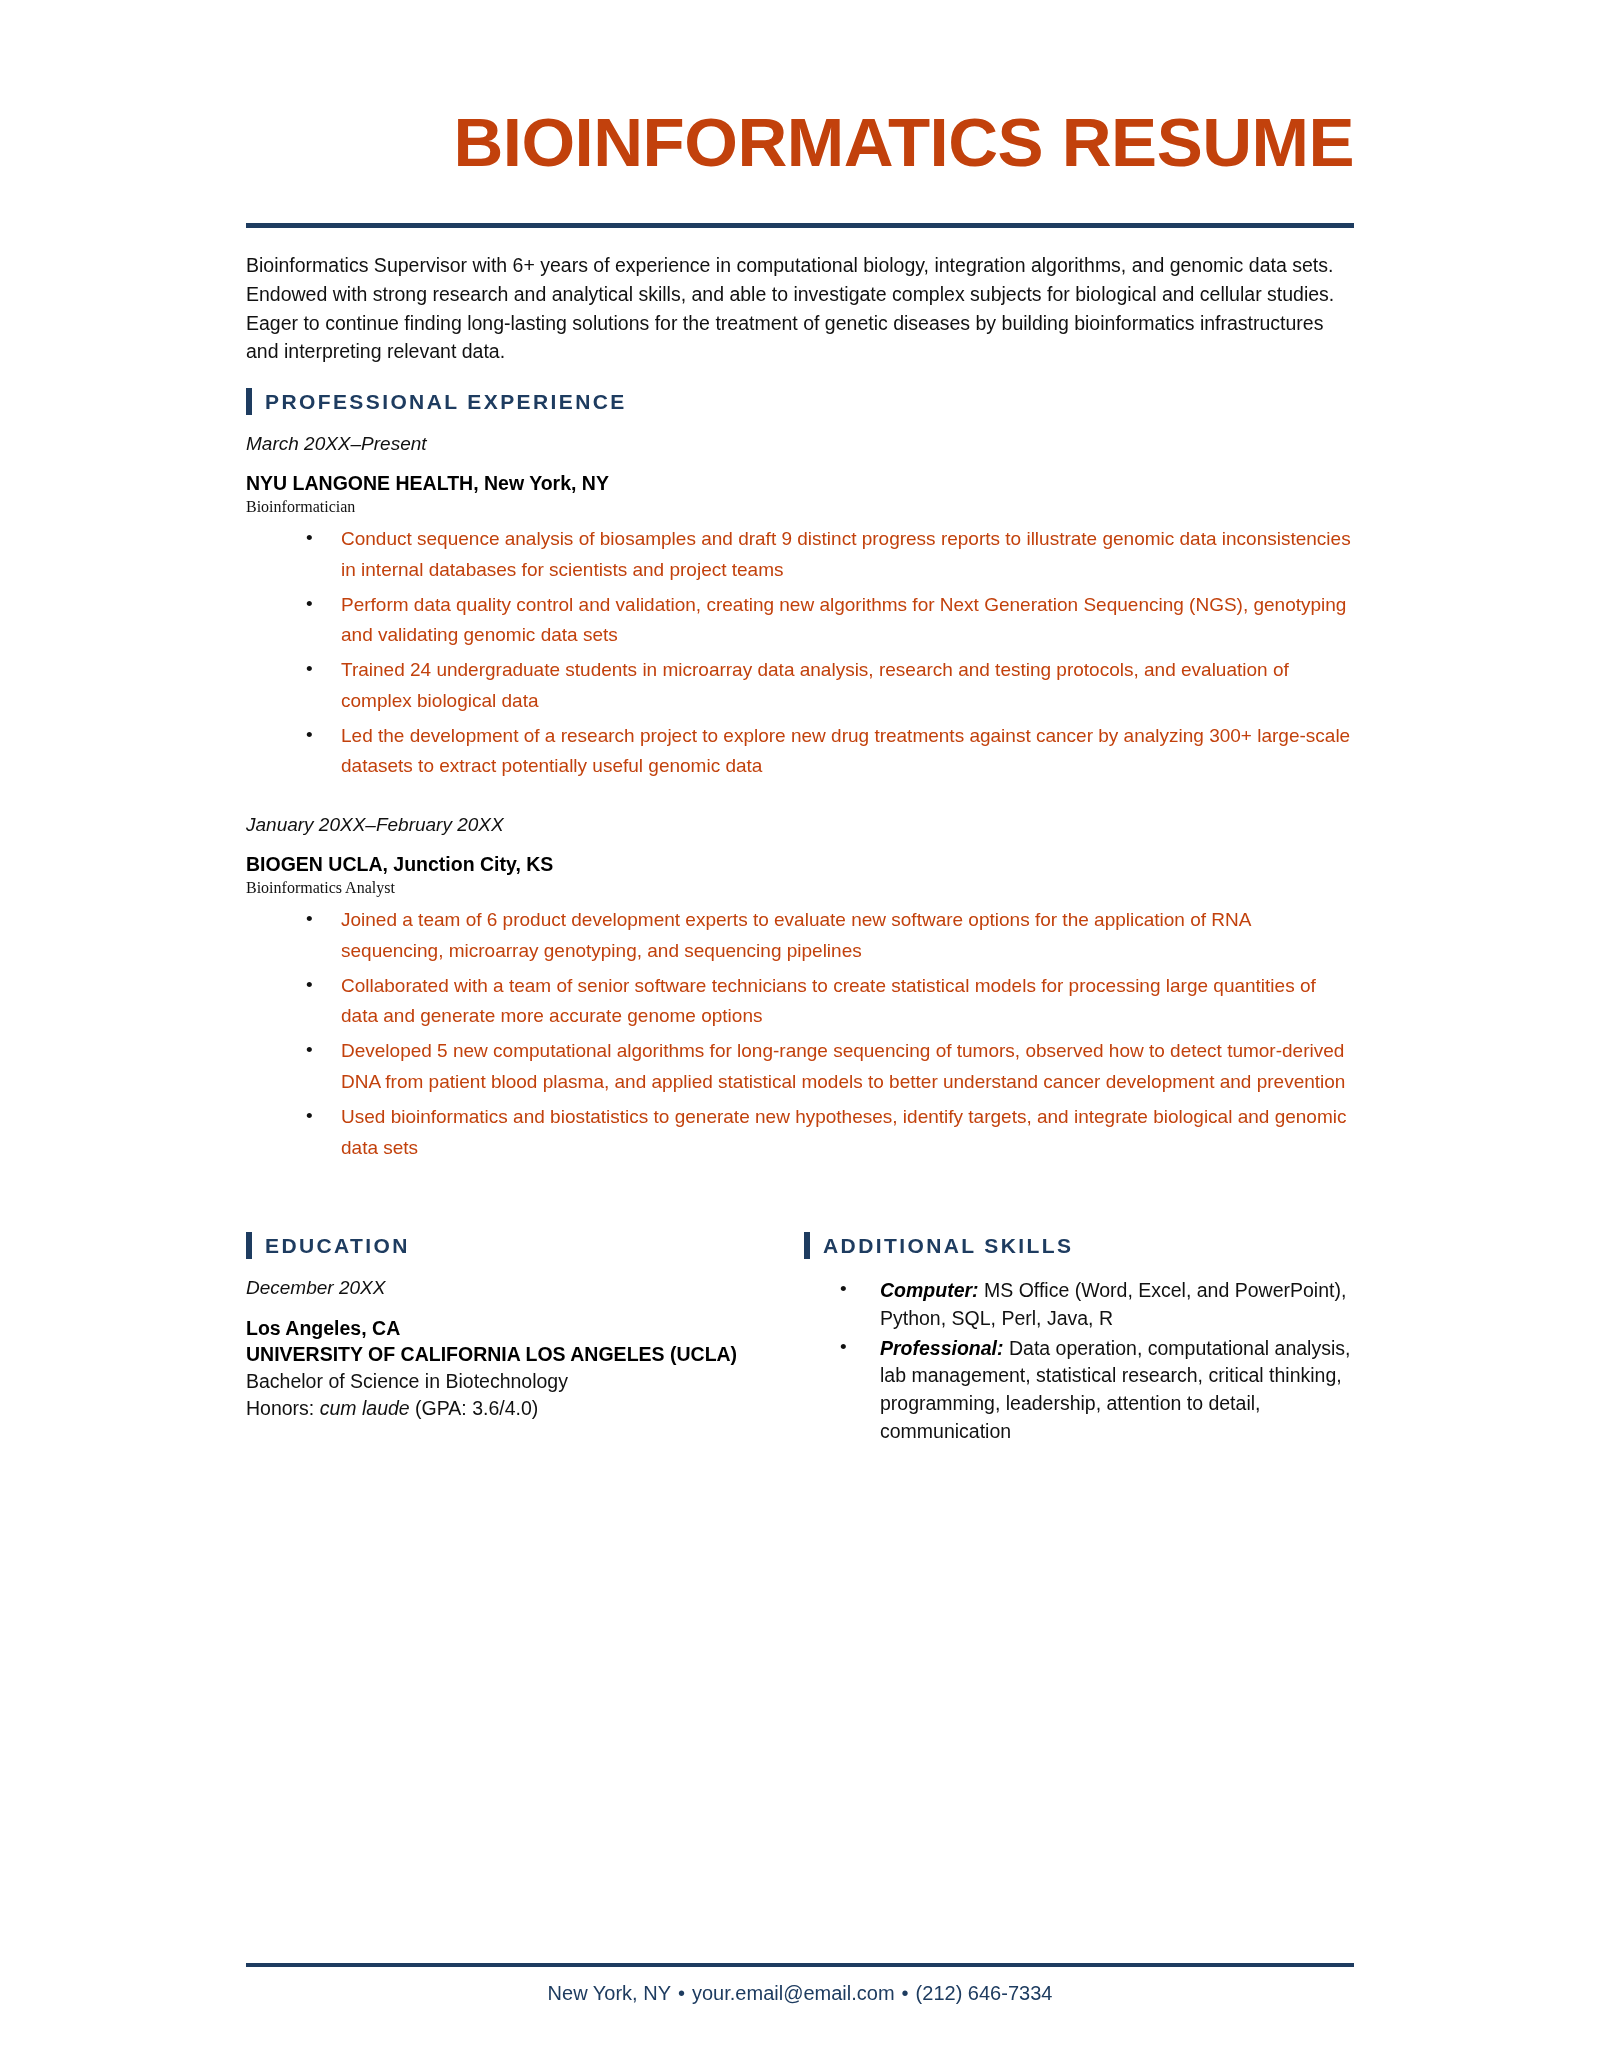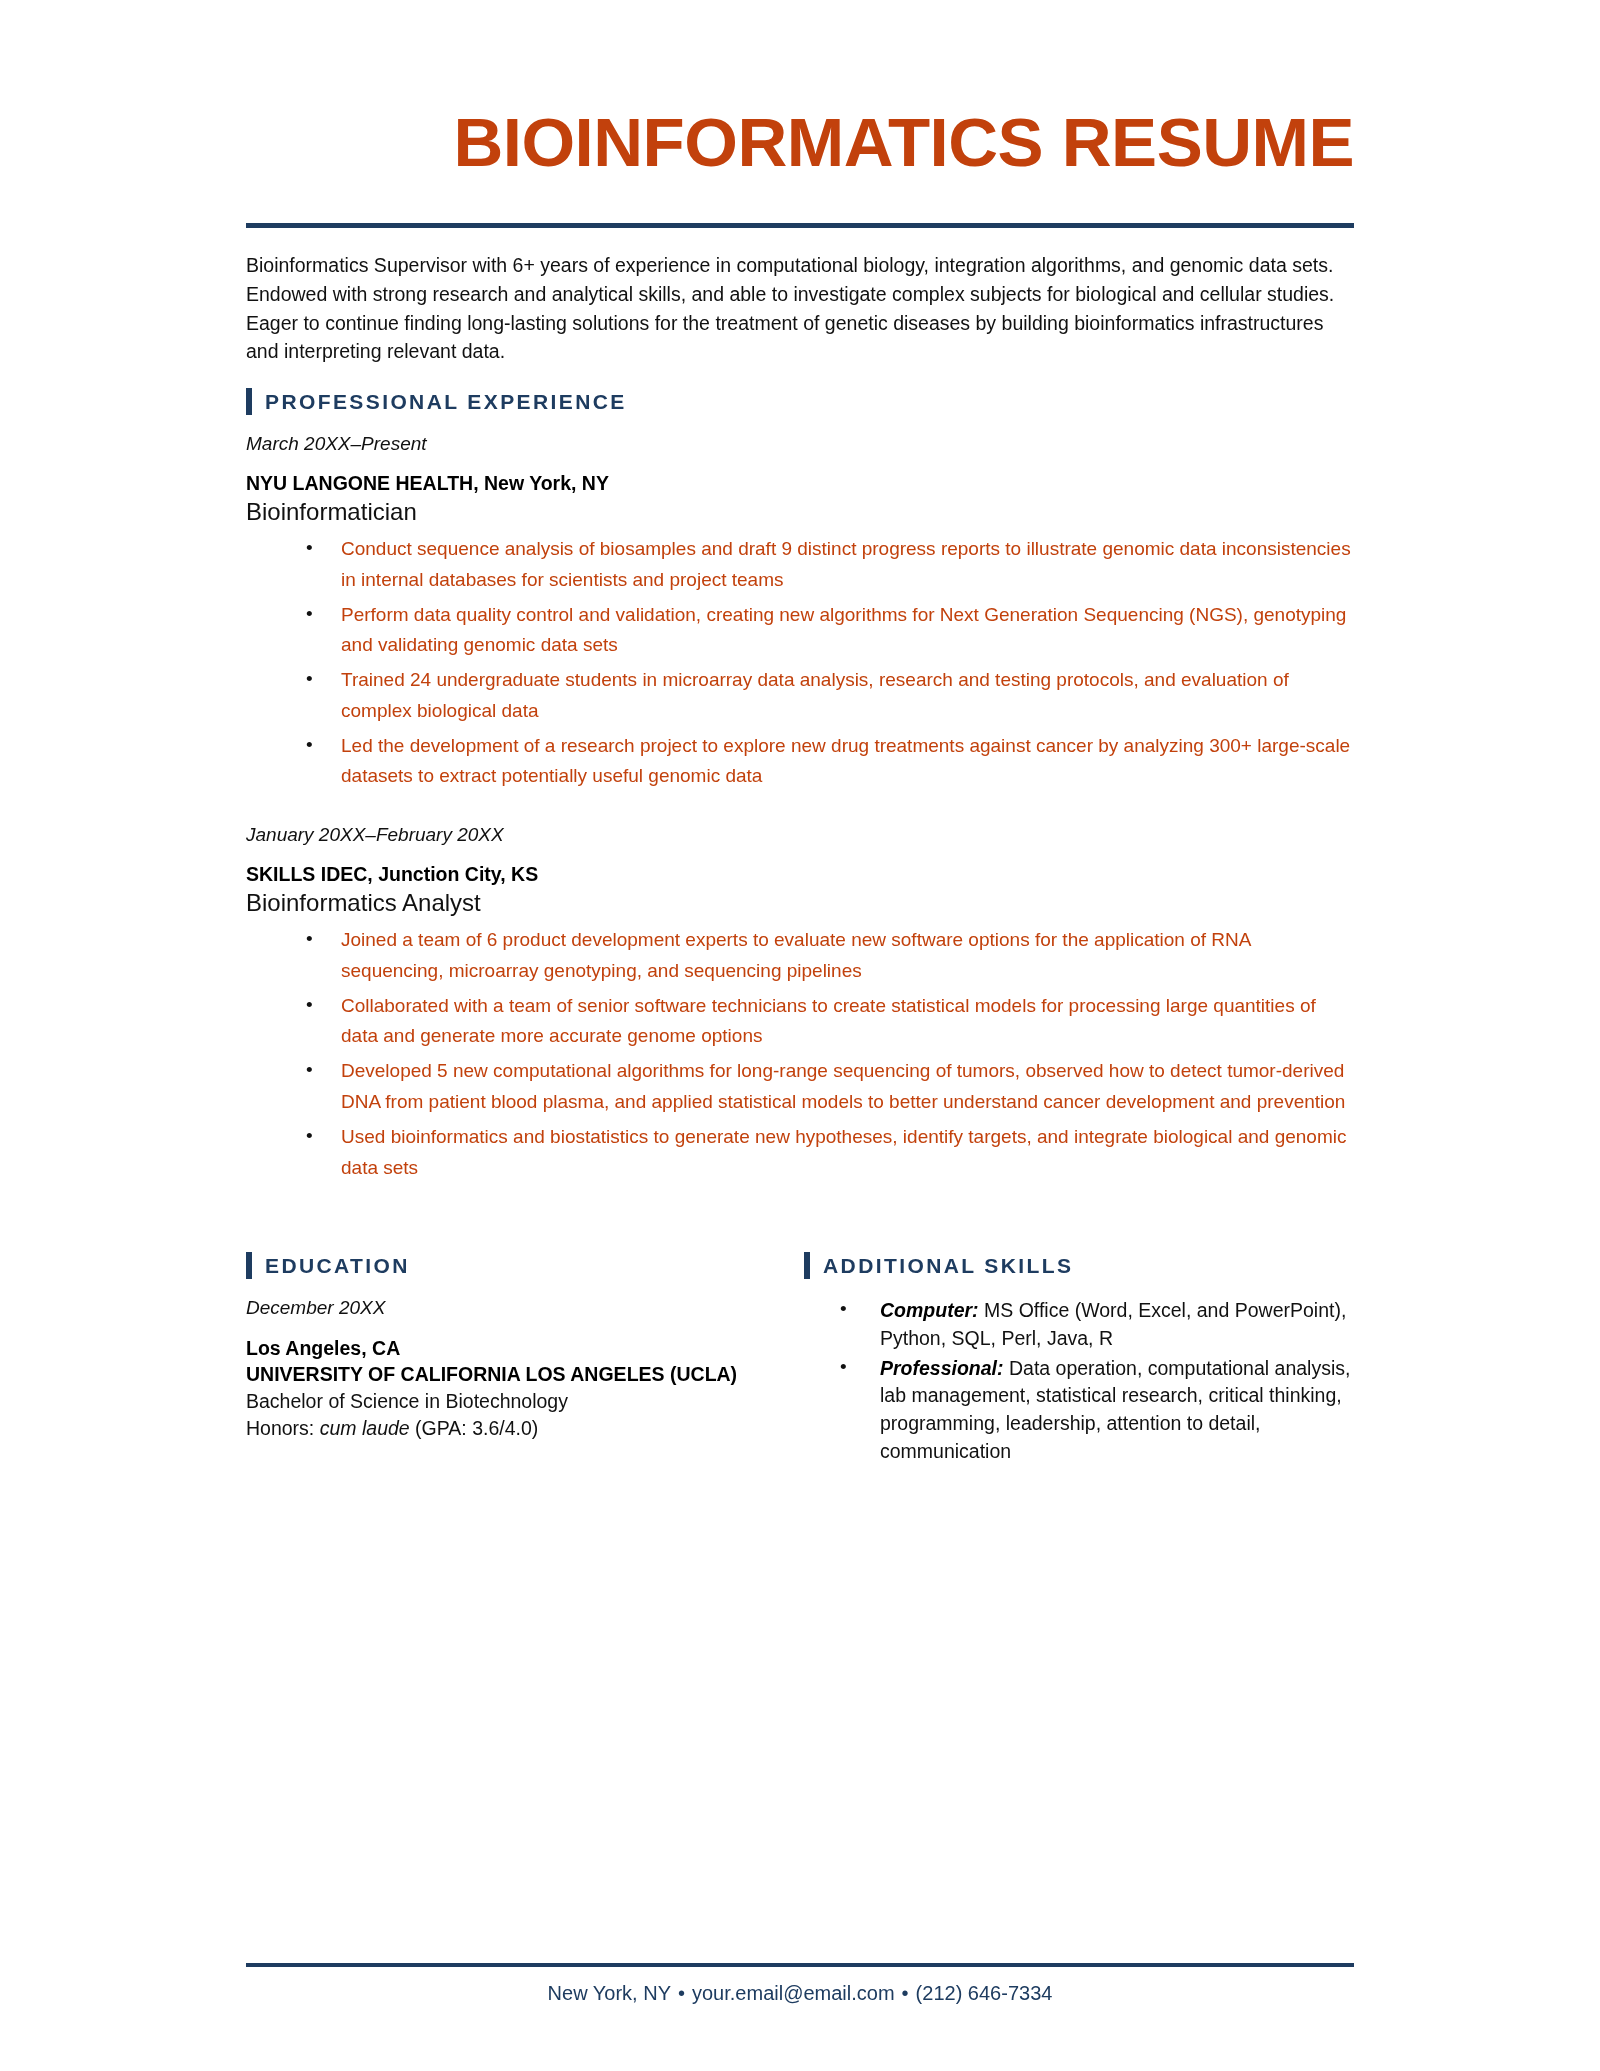--- a/index.html
+++ b/index.html
@@ -71,23 +71,24 @@
     color: #111111;
     margin-bottom: 17px;
   }
   .job-company {
     font-size: 19.5px;
     font-weight: bold;
     color: #000000;
     margin-bottom: 3px;
   }
   .job-role {
-    font-size: 24px;
+    font-size: 16px;
     color: #111111;
     margin-bottom: 8px;
+    font-family: Liberation Serif, serif;
   }
   ul.bullets {
     margin: 0 0 0 0;
     padding-left: 60px;
     list-style: none;
   }
   ul.bullets li {
     font-size: 19px;
     line-height: 1.62;
     color: #c2410c;
@@ -194,21 +195,21 @@
       <li>Perform data quality control and validation, creating new algorithms for Next Generation Sequencing (NGS), genotyping and validating genomic data sets</li>
       <li>Trained 24 undergraduate students in microarray data analysis, research and testing protocols, and evaluation of complex biological data</li>
       <li>Led the development of a research project to explore new drug treatments against cancer by analyzing 300+ large-scale datasets to extract potentially useful genomic data</li>
     </ul>
   </div>
 
   <div class="job-gap"></div>
 
   <div class="job">
     <div class="job-date">January 20XX–February 20XX</div>
-    <div class="job-company">SKILLS IDEC, Junction City, KS</div>
+    <div class="job-company">BIOGEN UCLA, Junction City, KS</div>
     <div class="job-role">Bioinformatics Analyst</div>
     <ul class="bullets">
       <li>Joined a team of 6 product development experts to evaluate new software options for the application of RNA sequencing, microarray genotyping, and sequencing pipelines</li>
       <li>Collaborated with a team of senior software technicians to create statistical models for processing large quantities of data and generate more accurate genome options</li>
       <li>Developed 5 new computational algorithms for long-range sequencing of tumors, observed how to detect tumor-derived DNA from patient blood plasma, and applied statistical models to better understand cancer development and prevention</li>
       <li>Used bioinformatics and biostatistics to generate new hypotheses, identify targets, and integrate biological and genomic data sets</li>
     </ul>
   </div>
 
   <div class="columns">

